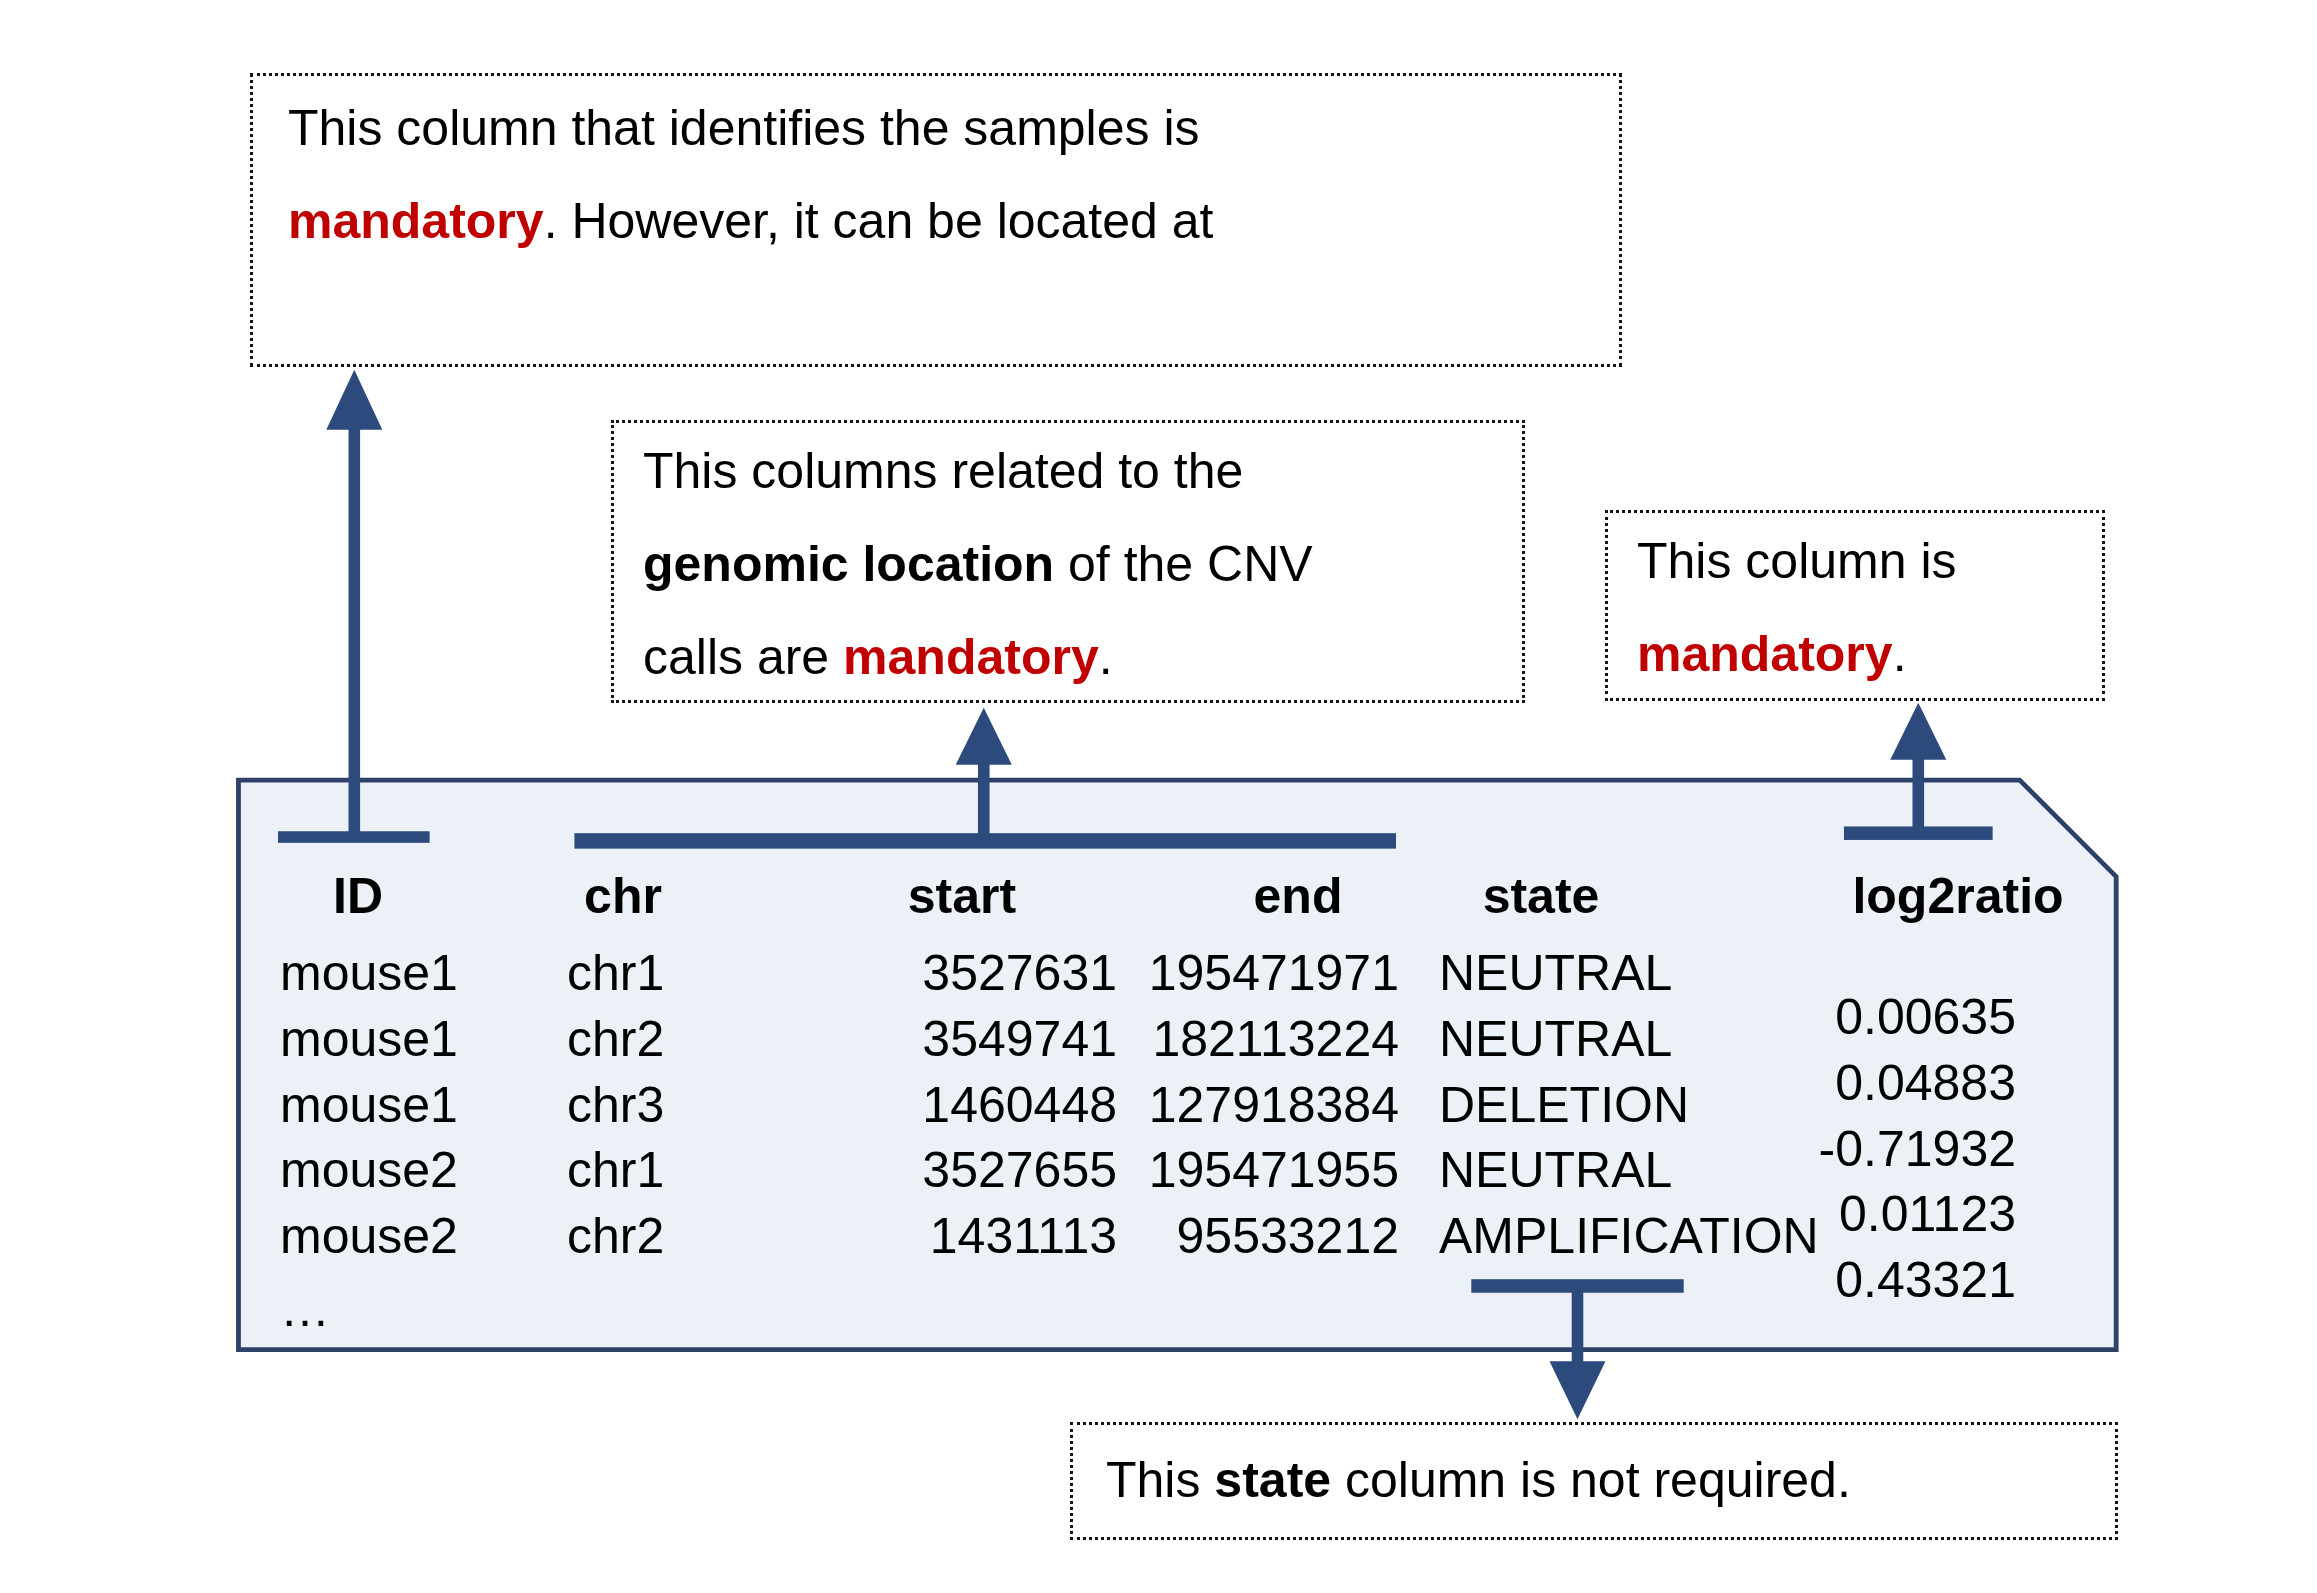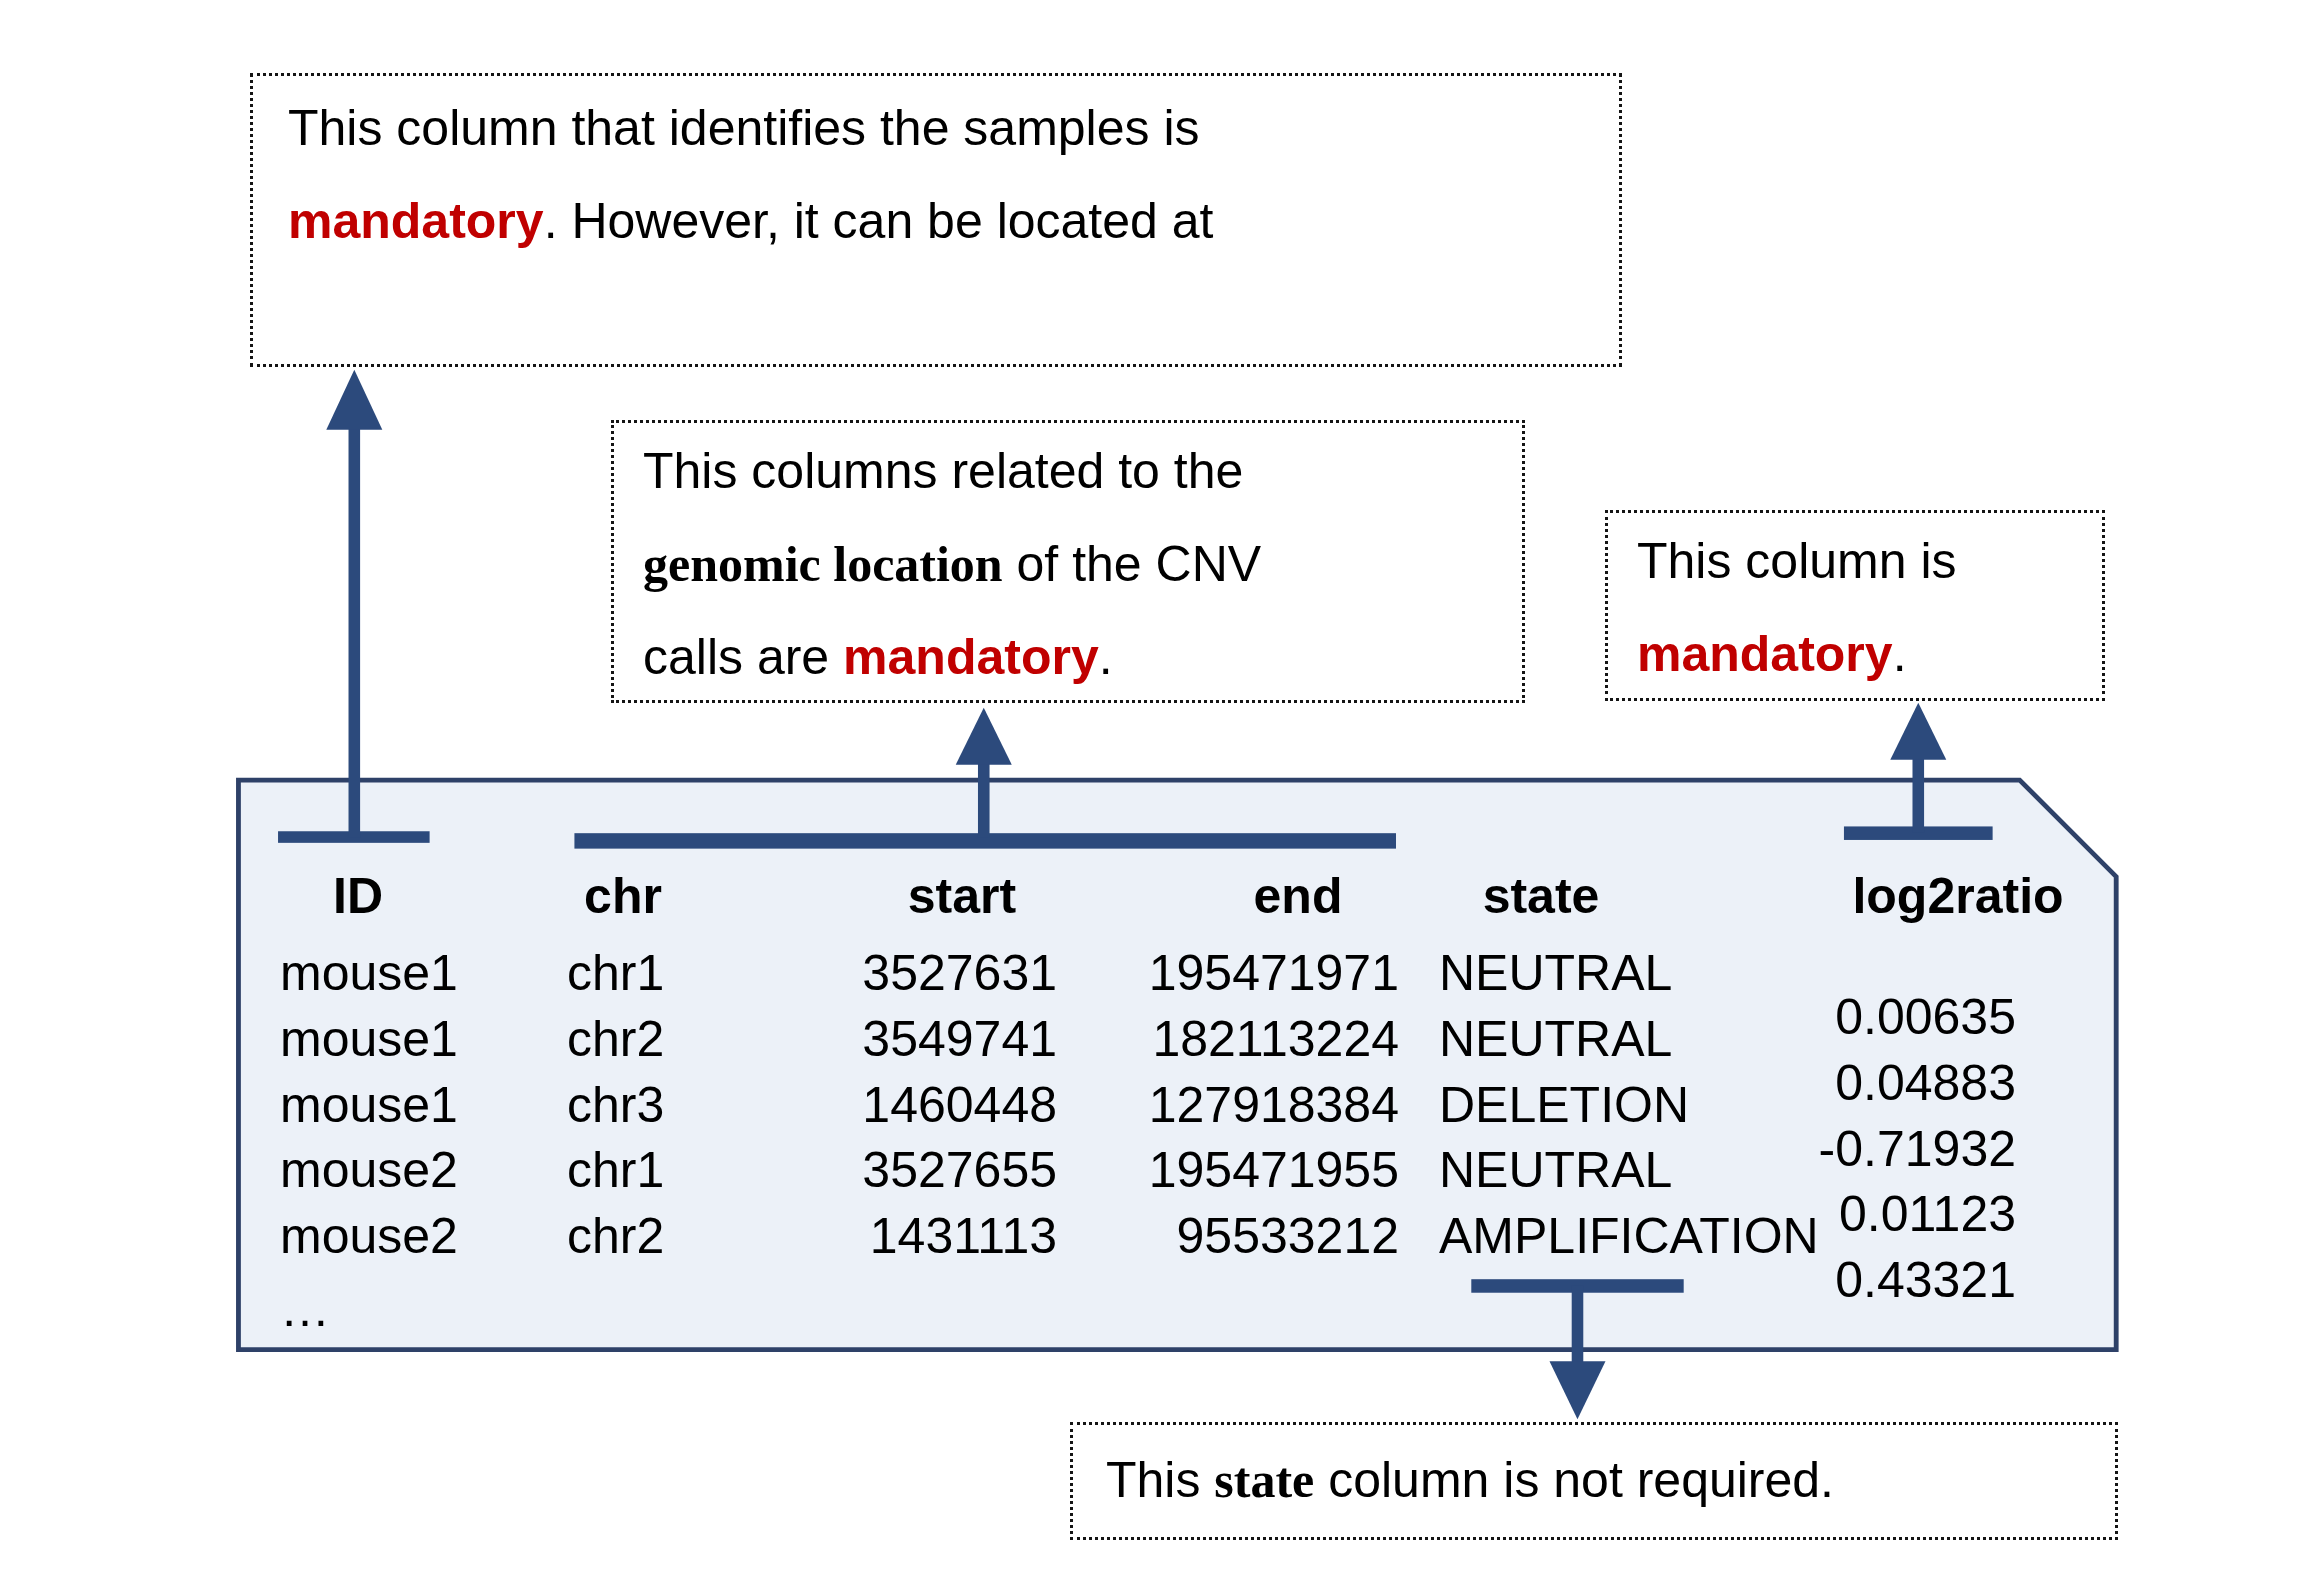--- a/index.html
+++ b/index.html
@@ -19,42 +19,42 @@
     position:absolute;
     border:3.9px dotted #141414;
     background:#ffffff;
     box-sizing:border-box;
     font-size:50px;
     line-height:93px;
     color:#000;
     white-space:nowrap;
   }
   .callout .red{color:#C00000;font-weight:bold;}
-  .callout .bold{font-weight:bold;font-family:Liberation Serif, serif;}
+  .callout .bold{font-weight:bold;}
   #callout-id{left:250px;top:73px;width:1372px;height:294px;padding:5.8px 35px;}
   #callout-genomic{left:611px;top:420px;width:914px;height:283px;padding:1.9px 29px;}
   #callout-log2{left:1605px;top:510px;width:500px;height:191px;padding:1.9px 29px;}
   #callout-state{left:1070px;top:1422px;width:1048px;height:118px;padding:0 33px;line-height:110px;}
 
   
   .cell{
     position:absolute;
     font-size:50px;
     line-height:66px;
     height:66px;
     white-space:nowrap;
   }
   .hdr{font-weight:bold;transform:translateX(-50%);}
   
   .h0{left:358px;} .h1{left:623px;} .h2{left:962px;} .h3{left:1298px;} .h4{left:1541px;} .h5{left:1958px;}
   .hrow{top:863px;}
   
   .c0{left:280px;}
   .c1{left:567px;}
-  .c2{right:1260px;text-align:left;}
+  .c2{right:1200px;text-align:left;}
   .c3{right:918px;text-align:right;}
   .c4{left:1439px;}
   .c5{right:301px;text-align:right;margin-top:44px;}
   
   .r0{top:940px;} .r1{top:1006px;} .r2{top:1072px;} .r3{top:1137px;} .r4{top:1203px;}
   .rdots{top:1276px;}
 </style>
 </head>
 <body>
 

